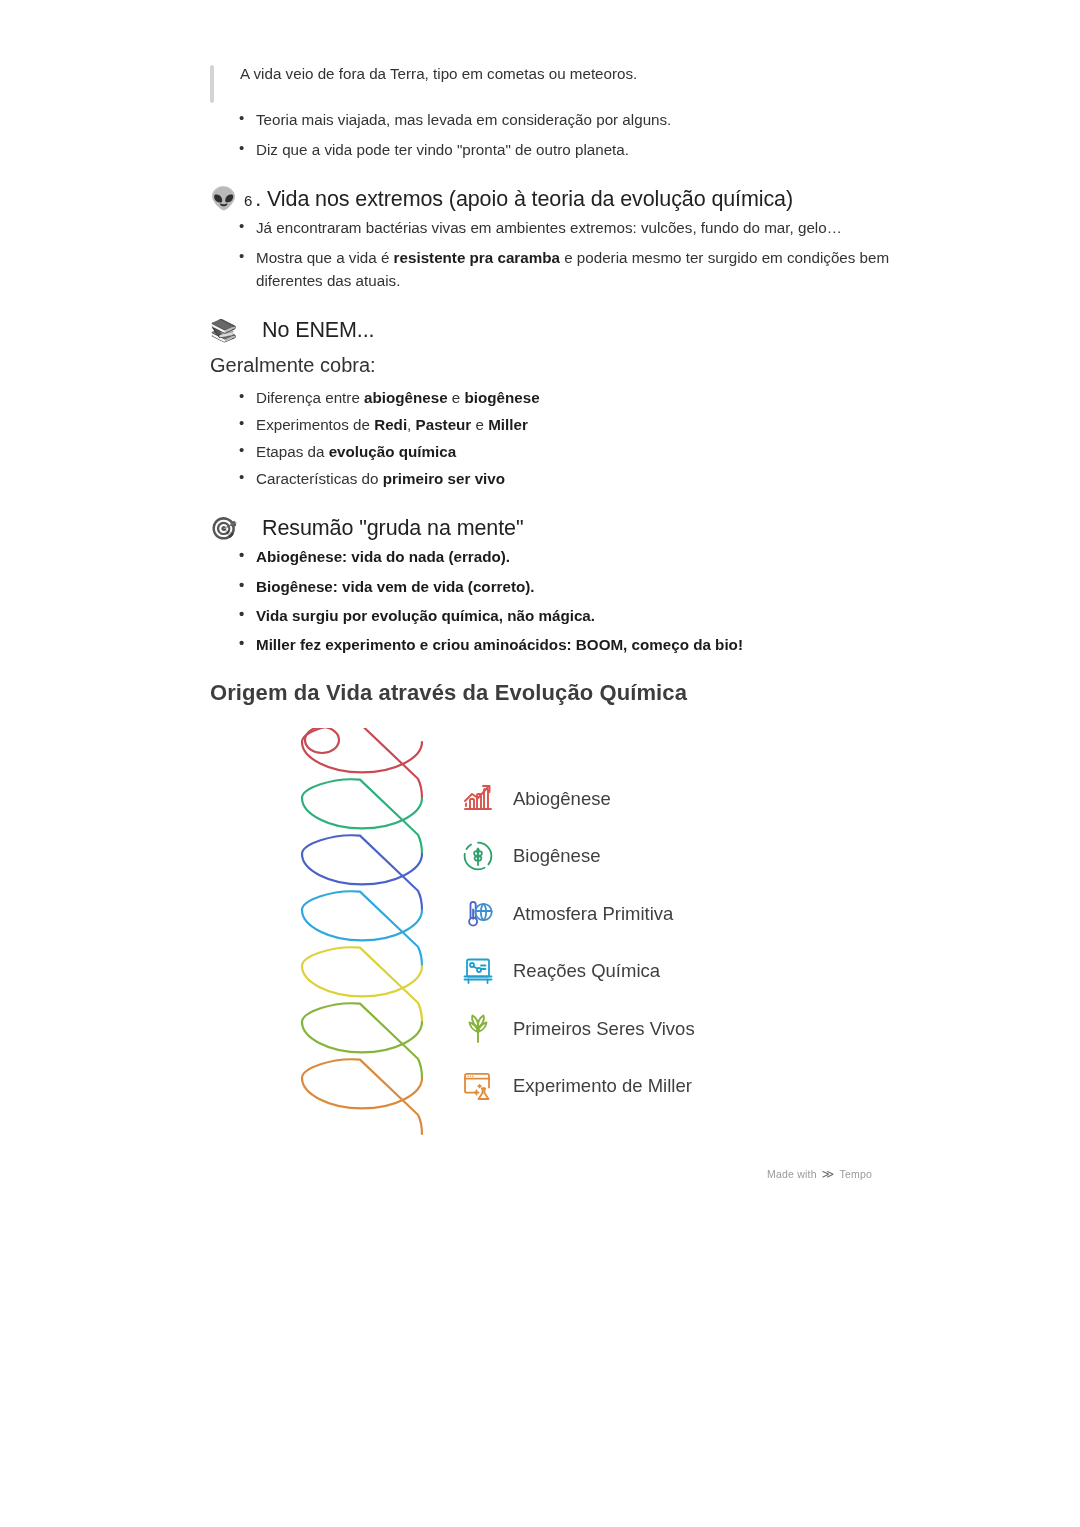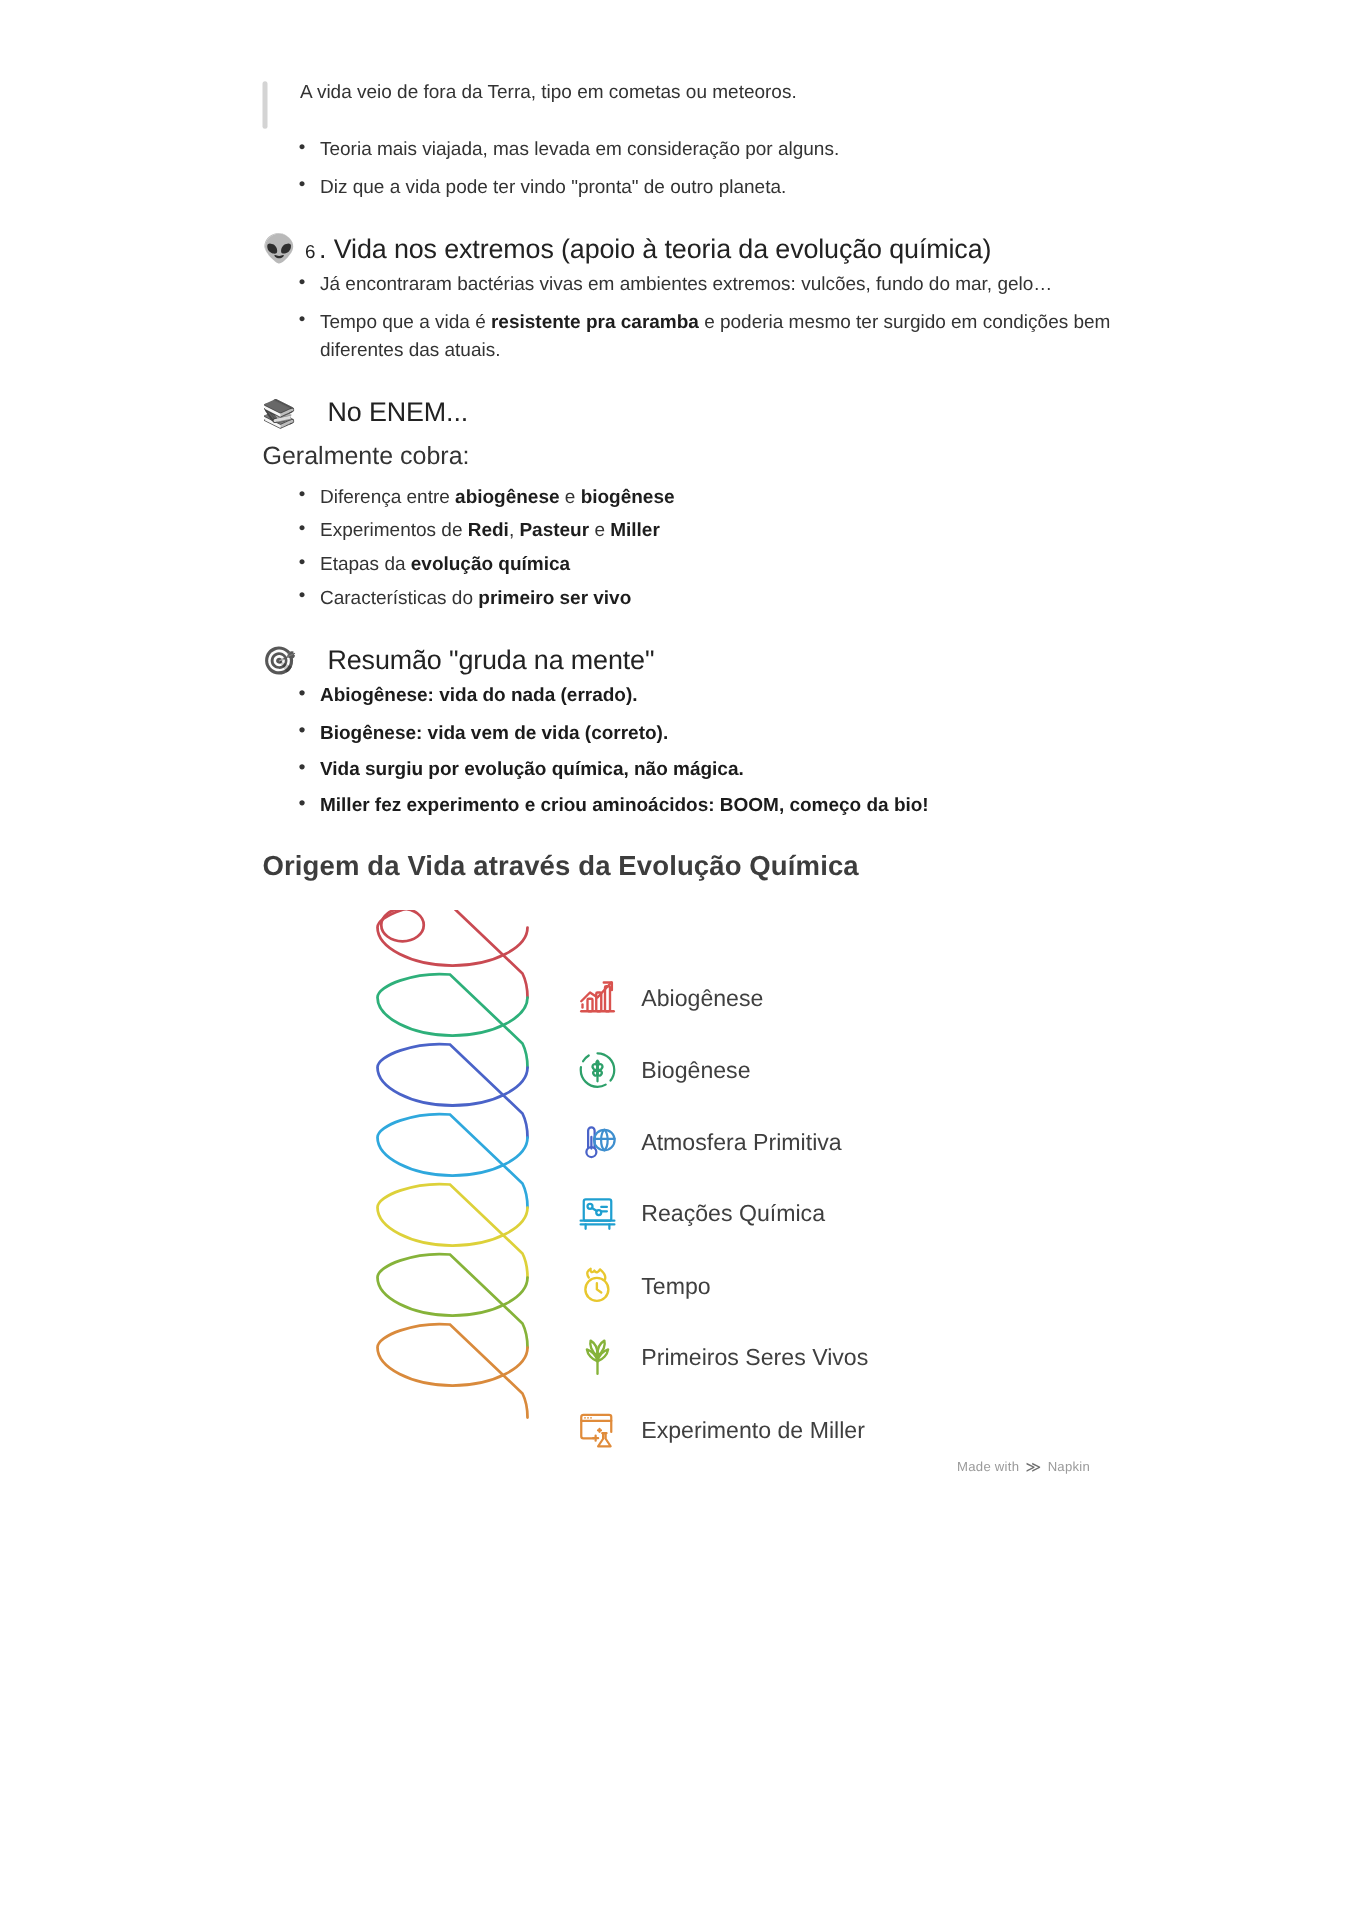--- a/index.html
+++ b/index.html
@@ -206,21 +206,21 @@
       <li>Diz que a vida pode ter vindo "pronta" de outro planeta.</li>
     </ul>
 
     <div class="h-row">
       <span class="emoji">👽</span>
       <span class="htext"><span class="hnum">6</span><span>. Vida nos extremos (apoio à teoria da evolução química)</span></span>
     </div>
 
     <ul class="bl">
       <li><span>Já encontraram bactérias vivas em ambientes extremos: vulcões, fundo do mar, gelo…</span></li>
-      <li><span>Tempo que a vida é </span><b>resistente pra caramba</b><span> e poderia mesmo ter surgido em condições bem diferentes das atuais.</span></li>
+      <li><span>Mostra que a vida é </span><b>resistente pra caramba</b><span> e poderia mesmo ter surgido em condições bem diferentes das atuais.</span></li>
     </ul>
 
     <div class="h-row indent">
       <span class="emoji">📚</span>
       <span class="htext">No ENEM...</span>
     </div>
 
     <div class="plain">Geralmente cobra:</div>
 
     <ul class="bl tight">
@@ -319,30 +319,20 @@
               <circle cx="11" cy="11" r="2"></circle>
               <circle cx="18" cy="16" r="2"></circle>
               <path d="M12.6 12.4 L16.4 14.8"></path>
               <path d="M20 15 H24.5"></path>
               <path d="M20 11.5 H24.5"></path>
             </svg>
           </span>
           <span class="lbl">Reações Química</span>
         </div>
 
-        <div class="legend-row">
-          <span class="ico">
-            <svg width="34" height="34" viewBox="0 0 34 34" fill="none" stroke="#e8c72e" stroke-width="1.9" stroke-linecap="round" stroke-linejoin="round">
-              <path d="M10 10 C7.5 6.5 9.5 4 11.5 3 C11 6 13 6.5 14.5 4.5 C16 7 18 5.5 19 3.5 C22 6 24 8.5 23 11.5"></path>
-              <circle cx="16.5" cy="19.5" r="9.2"></circle>
-              <path d="M16.5 14.5 V19.5 L20 22"></path>
-            </svg>
-          </span>
-          <span class="lbl">Tempo</span>
-        </div>
 
         <div class="legend-row">
           <span class="ico">
             <svg width="34" height="34" viewBox="0 0 34 34" fill="none" stroke="#86b33a" stroke-width="1.9" stroke-linecap="round" stroke-linejoin="round">
               <path d="M17 30 V15"></path>
               <path d="M17 16 C12 12 10.5 7 11.5 3.5 C15 5.5 17.5 10 17 16Z"></path>
               <path d="M17 16 C22 12 23.5 7 22.5 3.5 C19 5.5 16.5 10 17 16Z"></path>
               <path d="M17 20 C12.5 18.5 9 14.5 8.5 10.5 C12 11.5 16 15 17 20Z"></path>
               <path d="M17 20 C21.5 18.5 25 14.5 25.5 10.5 C22 11.5 18 15 17 20Z"></path>
             </svg>
@@ -368,17 +358,17 @@
           </span>
           <span class="lbl">Experimento de Miller</span>
         </div>
 
       </div>
     </div>
 
     <div class="watermark">
       <span>Made with</span>
       <span class="wm-mark">≫</span>
-      <span>Napkin</span>
+      <span>Tempo</span>
     </div>
   </div>
 
 </div>
 
 </body></html>

